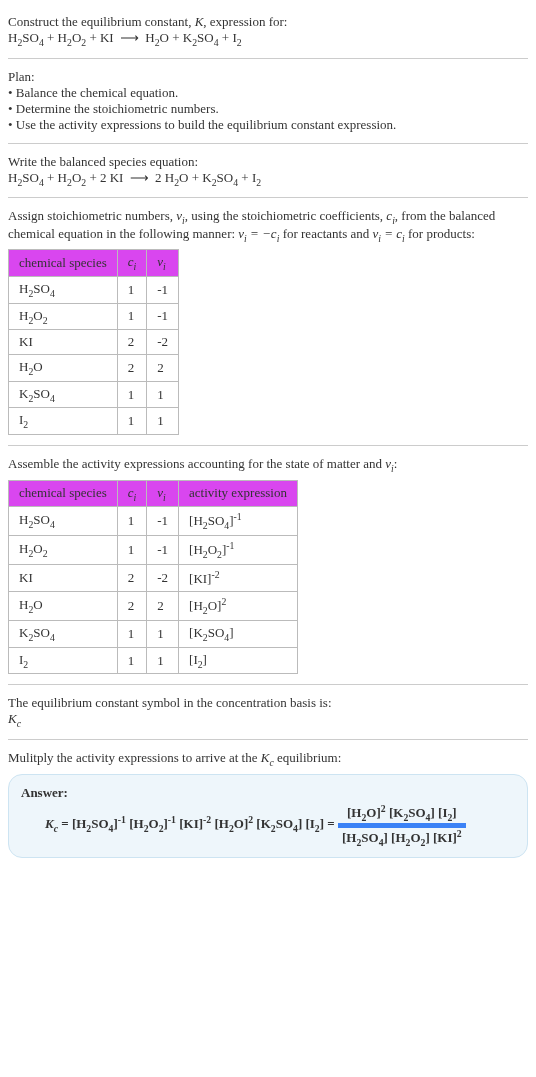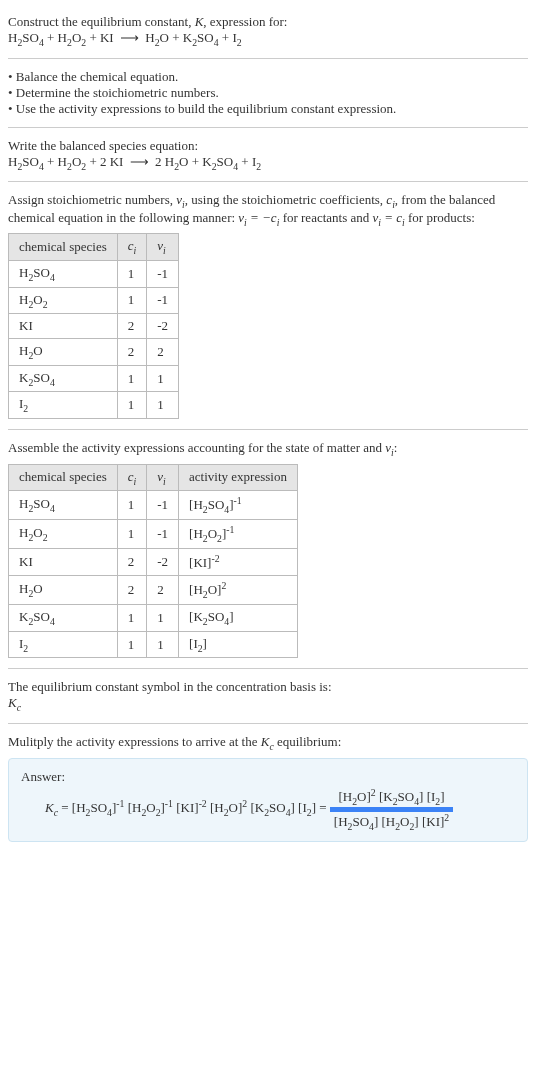--- a/index.html
+++ b/index.html
@@ -30,29 +30,30 @@
     margin-top: 6px;
   }
   table.data th, table.data td {
     border: 1px solid #bbb;
     padding: 4px 10px;
     text-align: left;
     font-weight: normal;
     font-size: 13px;
   }
   table.data th {
-    background: #e5e5e5;
+    background: #d946ef;
   }
   .center { text-align: center; }
   .answer-box {
     background: #eef6fb;
     border: 1px solid #cde4f2;
-    border-radius: 4px;
+    border-radius: 14px;
     padding: 10px 12px;
     margin-top: 6px;
+    font-weight: bold;
   }
   .frac {
     display: inline-block;
     vertical-align: middle;
     text-align: center;
   }
   .frac .num {
     display: block;
     border-bottom: 5px solid #3b82f6;
     padding: 0 4px;
@@ -72,20 +73,21 @@
     <span>Construct the equilibrium constant, </span><span class="italic">K</span><span>, expression for:</span>
   </div>
   <div class="formula">
     H<sub>2</sub>SO<sub>4</sub> + H<sub>2</sub>O<sub>2</sub> + KI &nbsp;⟶&nbsp; H<sub>2</sub>O + K<sub>2</sub>SO<sub>4</sub> + I<sub>2</sub>
   </div>
 </div>
 
 <hr class="divider">
 
 <div class="section">
+  <div>Plan:</div>
   <div>• <span>Balance the chemical equation.</span></div>
   <div>• <span>Determine the stoichiometric numbers.</span></div>
   <div>• <span>Use the activity expressions to build the equilibrium constant expression.</span></div>
 </div>
 
 <hr class="divider">
 
 <div class="section">
   <div>Write the balanced species equation:</div>
   <div class="formula">

